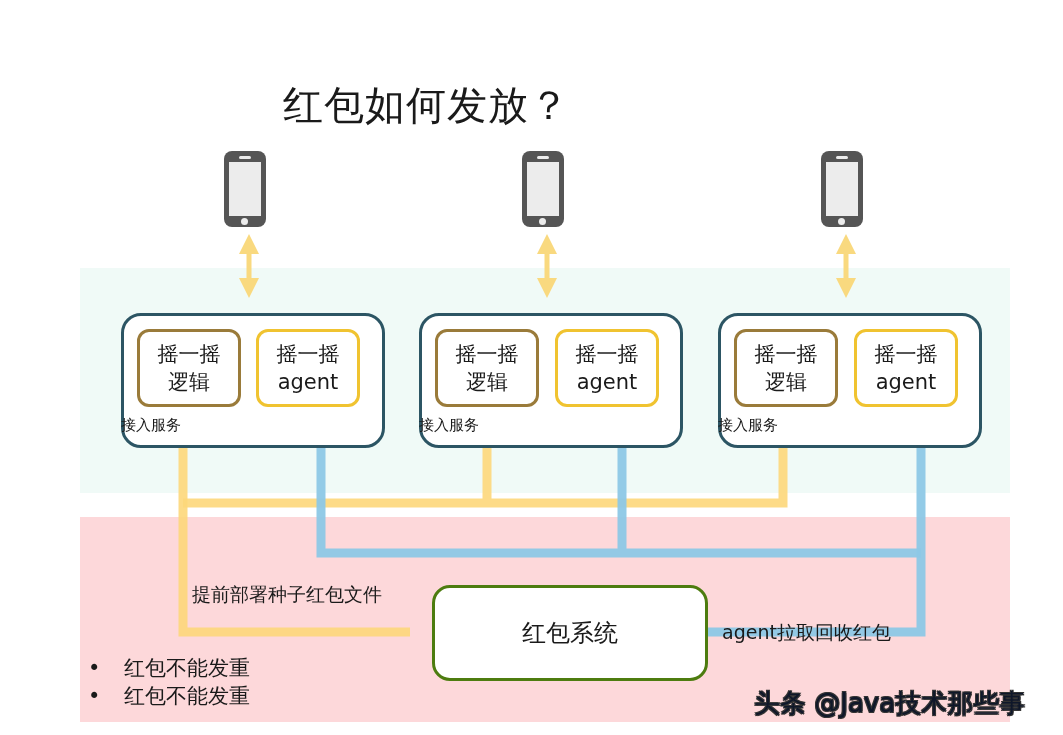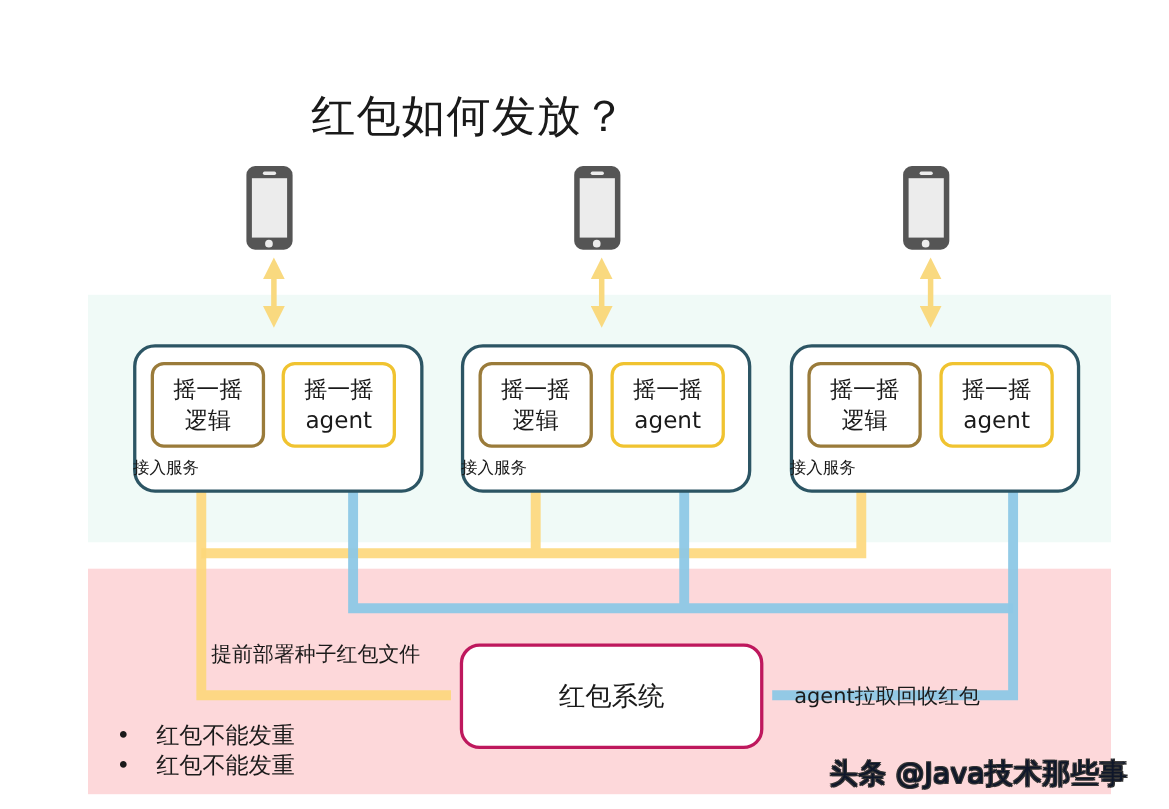--- a/index.html
+++ b/index.html
@@ -9,21 +9,21 @@
   .band-top{left:80px;top:268px;width:930px;height:225px;background:#f0faf7;}
   .band-bot{left:80px;top:517px;width:930px;height:205px;background:#fdd8da;}
   .phone{width:42px;height:76px;background:#555;border-radius:8px;}
   .phone .scr{position:absolute;left:5px;top:11px;width:32px;height:54px;background:#ececec;}
   .phone .spk{position:absolute;left:15px;top:5px;width:12px;height:3px;background:#ececec;border-radius:2px;}
   .phone .btn{position:absolute;left:17px;top:67px;width:7px;height:7px;background:#ececec;border-radius:50%;}
   .svc{width:264px;height:135px;border:3px solid #2c5564;border-radius:20px;background:#fff;box-sizing:border-box;}
   .logic{width:104px;height:78px;border:3px solid #9a7b3a;border-radius:12px;background:#fff;box-sizing:border-box;text-align:center;font-size:21px;line-height:28px;padding-top:8px;}
   .agent{width:104px;height:78px;border:3px solid #f0c330;border-radius:12px;background:#fff;box-sizing:border-box;text-align:center;font-size:21px;line-height:28px;padding-top:8px;}
   .svc-label{font-size:15px;text-align:left;width:264px;}
-  .sys{left:418px;top:585px;width:276px;height:96px;border:3px solid #be185d;border-radius:18px;background:#fff;box-sizing:border-box;text-align:center;line-height:90px;font-size:24px;}
+  .sys{left:432px;top:585px;width:276px;height:96px;border:3px solid #4d7c0f;border-radius:18px;background:#fff;box-sizing:border-box;text-align:center;line-height:90px;font-size:24px;}
   .note{font-size:19px;}
   .bullet{font-size:21px;line-height:28px;}
   .bullet .dot{display:inline-block;width:36px;}
   .wm{font-size:26px;color:#0f172a;text-shadow:1px 1px 0 #333,-1px -1px 0 #333,1px -1px 0 #333,-1px 1px 0 #333;}
   svg.lines{position:absolute;left:0;top:0;}
 </style>
 </head>
 <body>
 
 <div class="abs band-top"></div>
@@ -118,18 +118,18 @@
   <div>摇一摇</div>
   <div>agent</div>
 </div>
 <div class="abs svc-label" style="left:718px;top:416px;">接入服务</div>
 
 <div class="abs sys">红包系统</div>
 
 <div class="abs note" style="left:192px;top:582px;">提前部署种子红包文件</div>
 <div class="abs note" style="left:722px;top:620px;">agent拉取回收红包</div>
 
-<div class="abs bullet" style="left:106px;top:654px;">
+<div class="abs bullet" style="left:88px;top:654px;">
   <div><span class="dot">•</span><span>红包不能发重</span></div>
   <div><span class="dot">•</span><span>红包不能发重</span></div>
 </div>
 
 <div class="abs wm" style="left:754px;top:686px;">头条 @Java技术那些事</div>
 
 </body></html>

